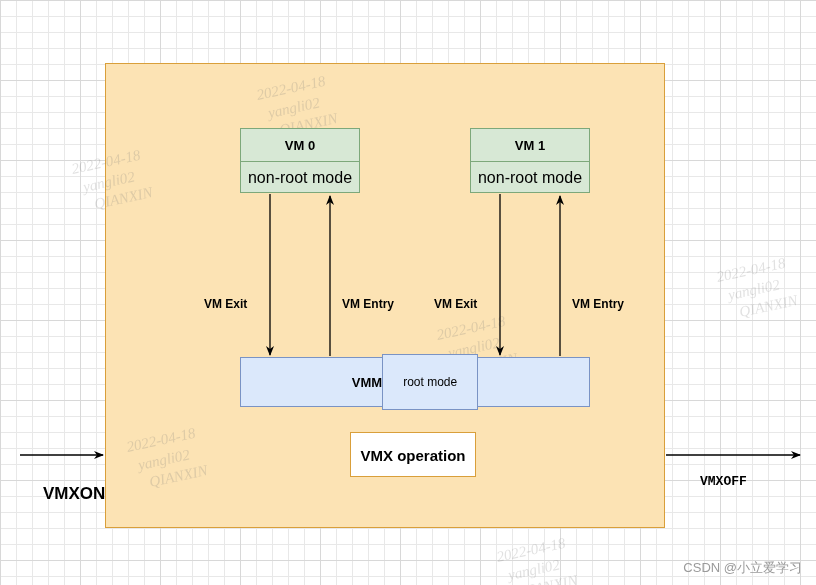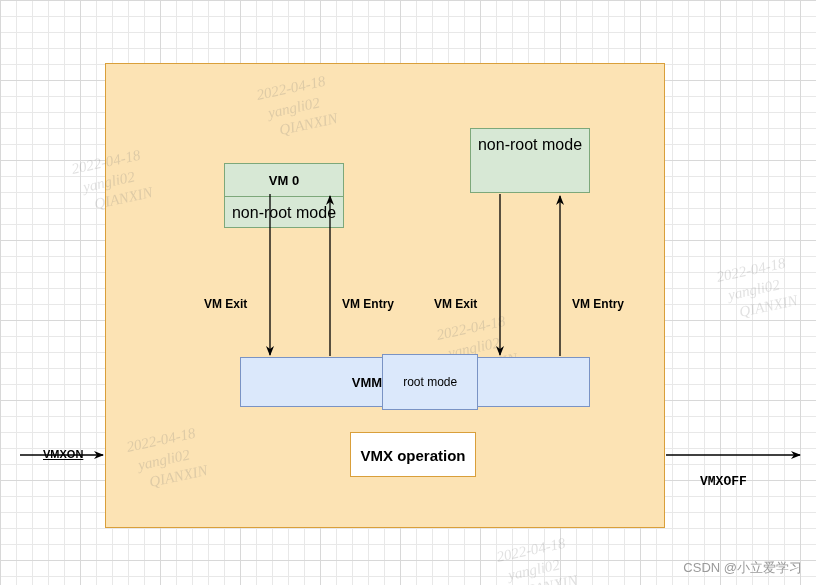--- a/index.html
+++ b/index.html
@@ -51,21 +51,21 @@
   }
   .vm-box .title {
     height: 33px; line-height: 33px;
     font-weight: bold;
     border-bottom: 1px solid #7da87a;
   }
   .vm-box .sub {
     height: 31px; line-height: 31px;
     font-size: 16px;
   }
-  .vm0 { left: 224px; top: 128px; margin-top: 35px; }
+  .vm0 { left: 240px; top: 128px; }
   .vm1 { left: 470px; top: 128px; }
 
   .vmm-box {
     left: 240px; top: 357px; width: 350px; height: 50px;
     background: #dbe8fb;
     border: 1px solid #7a93c4;
     display: flex; align-items: center; justify-content: center; 
     font-size: 13px; font-weight: bold;
   }
   .root-mode {
@@ -141,35 +141,36 @@
     <span>QIANXIN</span></div>
   <div class="watermark" style="left:500px; top:540px;"><span>2022-04-18</span>
   <span>yangli02</span>
     <span>QIANXIN</span></div>
 
   <div class="box vm-box vm0">
     <div class="title">VM 0</div>
     <div class="sub">non-root mode</div>
   </div>
   <div class="box vm-box vm1">
+    <div class="title">VM 1</div>
     <div class="sub">non-root mode</div>
   </div>
 
   <div class="box vmm-box">
     <span>VMM</span>
     <span class="root-mode">root mode</span>
   </div>
 
   <div class="box vmx-op">VMX operation</div>
 
   <span class="label" style="left:204px; top:269px;">VM Exit</span>
   <span class="label" style="left:342px; top:269px;">VM Entry</span>
   <span class="label" style="left:434px; top:269px;">VM Exit</span>
   <span class="label" style="left:572px; top:269px;">VM Entry</span>
-  <span class="label" style="left:43px; top:420px; font-size:11px;text-decoration:underline;">VMXON</span>
+  <span class="label" style="left:43px; top:456px; font-size:17px;">VMXON</span>
   <span class="label" style="left:700px; top:446px; font-size:13px;font-family:Liberation Mono, monospace;">VMXOFF</span>
 
   <svg class="arrows" width="816" height="585">
     <defs>
       <marker id="ah" markerWidth="10" markerHeight="8" refX="9" refY="4" orient="auto" markerUnits="userSpaceOnUse">
         <path d="M0,0 L10,4 L0,8 L3,4 Z" fill="#000"></path>
       </marker>
     </defs>
 
     <line x1="270" y1="194" x2="270" y2="355" stroke="#000" stroke-width="1.3" marker-end="url(#ah)"></line>

